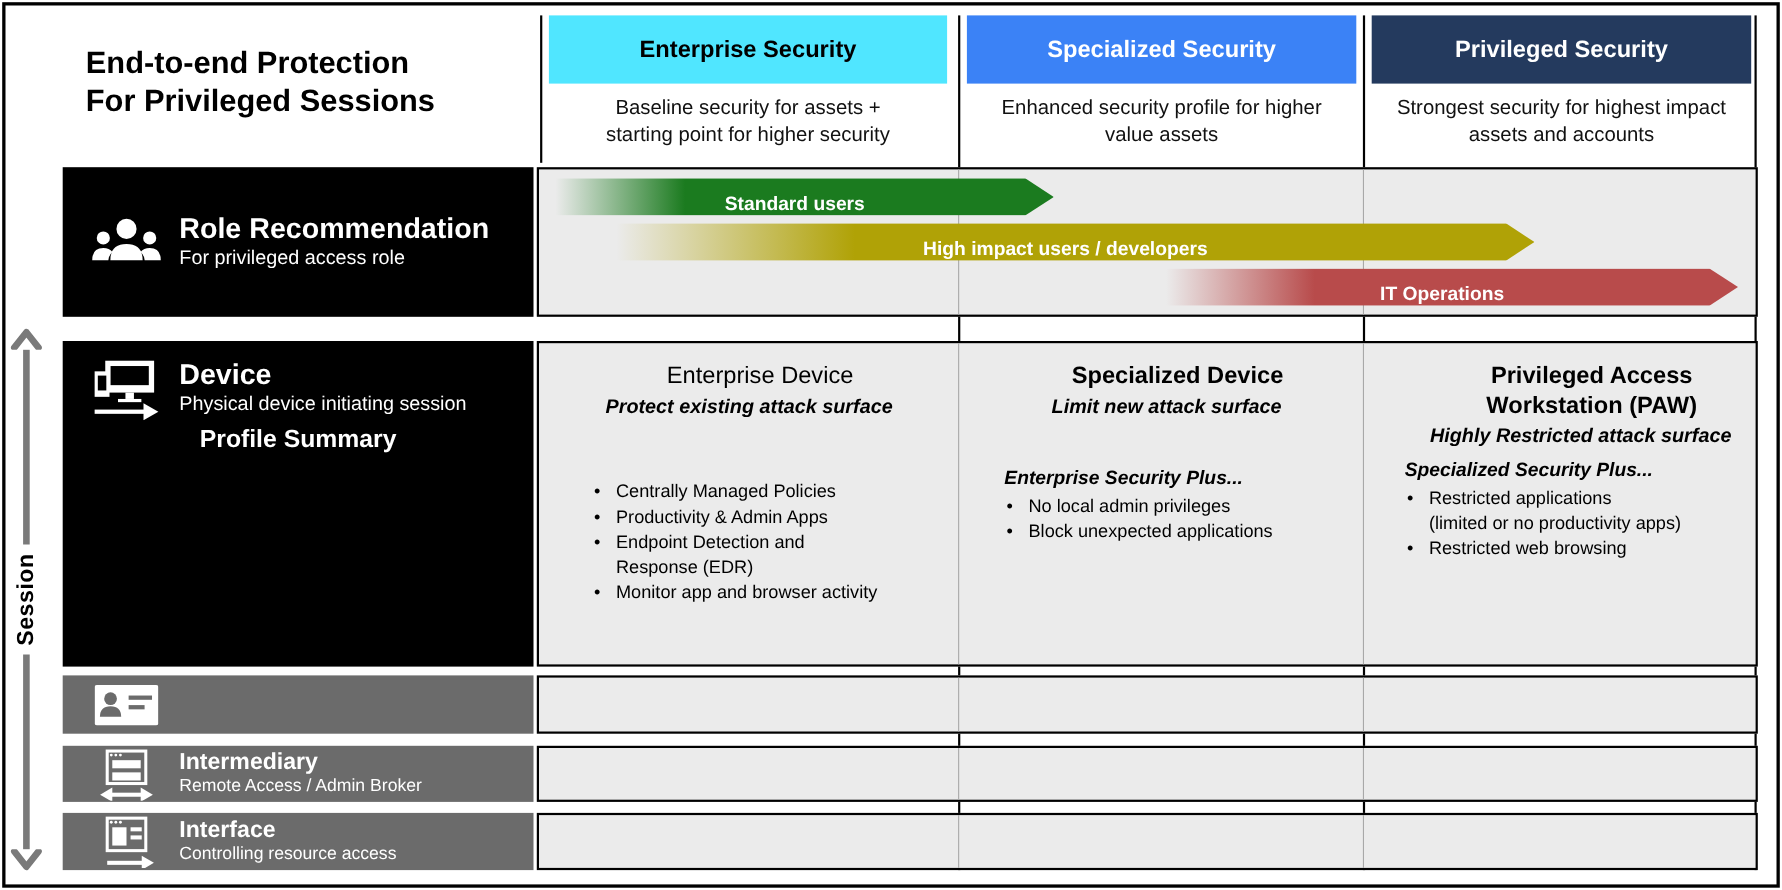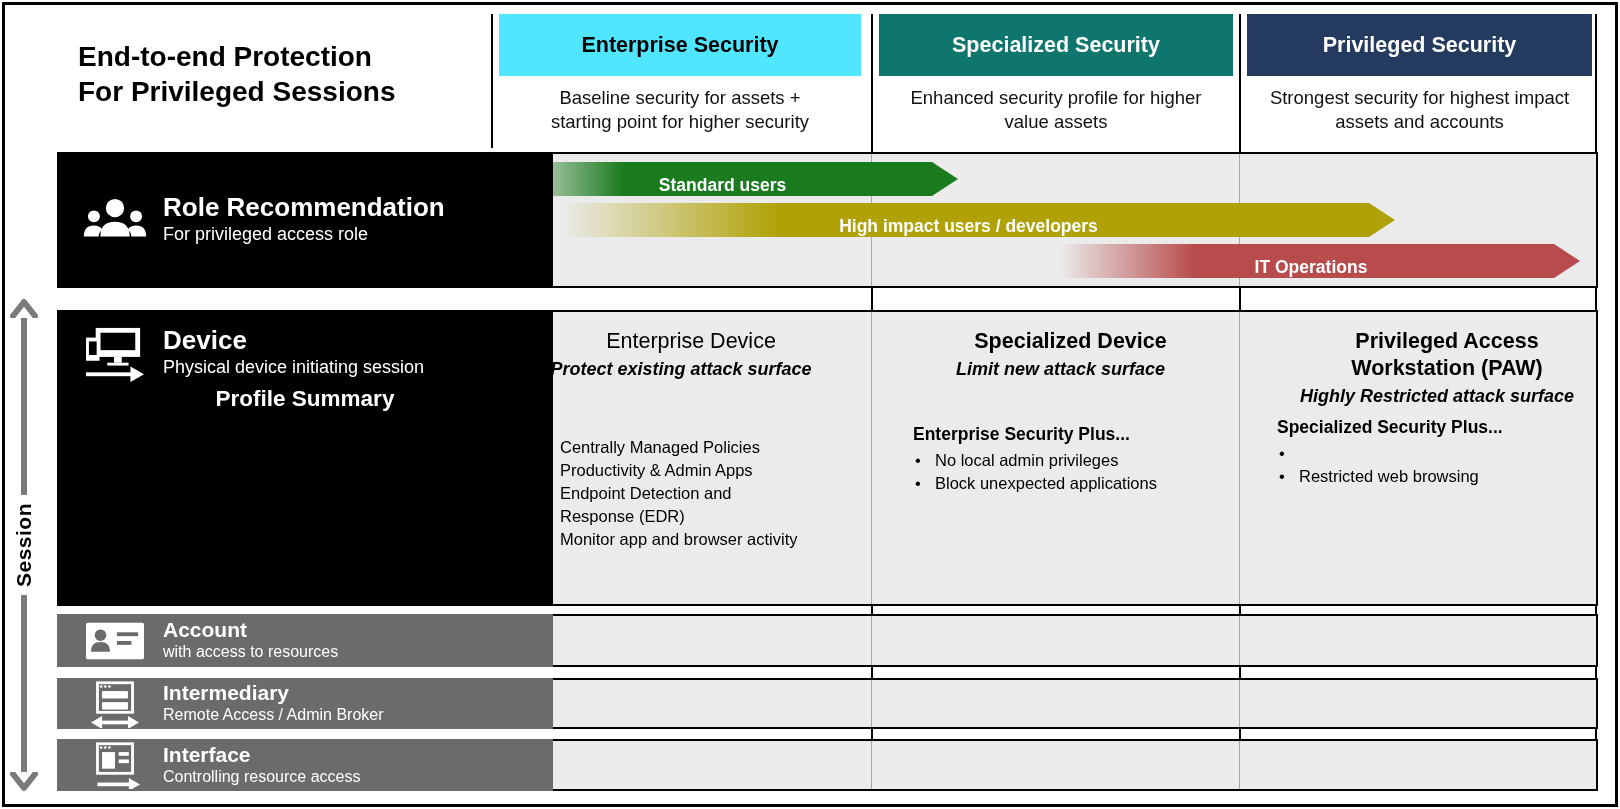--- a/index.html
+++ b/index.html
@@ -41,21 +41,21 @@
   
   .role-arrow{position:absolute;height:34px;display:flex;align-items:flex-end;justify-content:center;
     color:#fff;font-weight:bold;font-size:17.5px;white-space:nowrap;
     clip-path:polygon(0 0,calc(100% - 26px) 0,100% 50%,calc(100% - 26px) 100%,0 100%);}
   .arrows .item-0{left:15px;top:8px;width:453px;}
   .arrows .item-1{left:70px;top:49px;width:835px;}
   .arrows .item-2{left:570px;top:90px;width:520px;}
   .role-arrow span{padding-right:18px;}
 
   
-  .label-box{position:absolute;left:57px;width:496px;color:#fff;display:flex;align-items:center;
+  .label-box{position:absolute;left:57px;width:428px;color:#fff;display:flex;align-items:center;
     box-sizing:border-box;z-index:2;}
   .lb-role{top:152px;height:136px;background:#000;}
   .lb-device{top:310px;height:296px;background:#000;align-items:flex-start;padding-top:16px;}
   .lb-account{top:614px;height:53px;background:#6B6B6B;}
   .lb-intermediary{top:678px;height:51px;background:#6B6B6B;}
   .lb-interface{top:739px;height:52px;background:#6B6B6B;}
   .lb-icon{width:68px;margin-left:24px;flex:none;display:flex;justify-content:center;align-items:center;}
   .lb-text{margin-left:14px;}
   .lb-title{font-weight:bold;line-height:1.15;}
   .lb-sub{line-height:1.3;}
@@ -69,21 +69,21 @@
   
   .device-cell{position:absolute;top:0;bottom:0;box-sizing:border-box;padding-top:16px;}
   .device-cells .item-0{left:0;width:382px;}
   .device-cells .item-1{left:383px;width:375px;}
   .device-cells .item-2{left:751px;width:392px;}
   .cell-title{text-align:center;font-size:21.5px;line-height:1.26;padding-left:20px;}
   .device-cells .item-0 .cell-title{font-weight:400;}
   .device-cells .item-1 .cell-title,.device-cells .item-2 .cell-title{font-weight:700;}
   .device-cells .item-2 .cell-title{max-width:300px;margin:0 auto;}
   .cell-tagline{text-align:center;font-weight:bold;font-style:italic;font-size:18px;margin-top:4px;}
-  .cell-plus{font-weight:bold;font-size:17.5px;text-align:left;}
+  .cell-plus{font-weight:bold;font-style:italic;font-size:17.5px;text-align:left;}
   .cell-plus:empty{display:none;}
   .device-cells .item-1 .cell-plus{margin:44px 0 0 40px;}
   .device-cells .item-2 .cell-plus{margin:10px 0 0 36px;}
   .cell-bullets{text-align:left;}
   .device-cells .item-0 .cell-bullets{margin:56px 0 0 50px;}
   .device-cells .item-1 .cell-bullets{margin:4px 0 0 42px;}
   .device-cells .item-2 .cell-bullets{margin:4px 0 0 38px;}
   .bullet{display:flex;font-size:16.5px;line-height:1.4;}
   .bullet-dot{width:20px;flex:none;}
   .device-cells .item-0 .bullet-text{max-width:238px;}
@@ -114,21 +114,21 @@
   <div class="vline vl-c2"></div>
   <div class="vline vl-right"></div>
 
   <div class="col-headers">
 
   <div class="col-header item-0">
         <div class="col-header-box" style="background: rgb(80, 230, 255); color: rgb(0, 0, 0);">Enterprise Security</div>
         <div class="col-header-sub">Baseline security for assets + starting point for higher security</div>
       </div>
       <div class="col-header item-1">
-        <div class="col-header-box" style="background: #0f766e; color: rgb(255, 255, 255);">Specialized Security</div>
+        <div class="col-header-box" style="background: #3b82f6; color: rgb(255, 255, 255);">Specialized Security</div>
         <div class="col-header-sub">Enhanced security profile for higher value assets</div>
       </div>
       <div class="col-header item-2">
         <div class="col-header-box" style="background: rgb(36, 58, 94); color: rgb(255, 255, 255);">Privileged Security</div>
         <div class="col-header-sub">Strongest security for highest impact assets and accounts</div>
       </div>
     </div>
 
   <div class="band band-role">
     <div class="bdiv d1"></div>
@@ -190,20 +190,21 @@
             </div>
           </div>
         </div>
         <div class="device-cell item-2">
           <div class="cell-title">Privileged Access Workstation (PAW)</div>
           <div class="cell-tagline">Highly Restricted attack surface</div>
           <div class="cell-plus">Specialized Security Plus...</div>
           <div class="cell-bullets">
             <div class="bullet">
               <span class="bullet-dot">•</span>
+              <span class="bullet-text">Restricted applications<span class="bullet-sub">(limited or no productivity apps)</span></span>
             </div>
             <div class="bullet">
               <span class="bullet-dot">•</span>
               <span class="bullet-text">Restricted web browsing</span>
             </div>
           </div>
         </div>
       </div>
   </div>
 
@@ -259,24 +260,20 @@
 
   <div class="label-box lb-account lb-small">
     <div class="lb-icon">
       <svg width="58" height="38" viewBox="0 0 60 38">
         <rect x="0" y="0" width="60" height="38" rx="2" fill="#fff"></rect>
         <circle cx="15" cy="13" r="6" fill="#6B6B6B"></circle>
         <path d="M5 30 q0-10 10-10 q10 0 10 10 z" fill="#6B6B6B"></path>
         <rect x="32" y="10" width="22" height="4" fill="#6B6B6B"></rect>
         <rect x="32" y="19" width="15" height="4" fill="#6B6B6B"></rect>
       </svg>
-    </div>
-    <div class="lb-text">
-      <div class="lb-title">Account</div>
-      <div class="lb-sub">with access to resources</div>
     </div>
   </div>
 
   <div class="label-box lb-intermediary lb-small">
     <div class="lb-icon">
       <svg width="52" height="48" viewBox="0 0 56 52">
         <rect x="9" y="3" width="38" height="32" fill="none" stroke="#fff" stroke-width="3"></rect>
         <circle cx="13" cy="7" r="1.4" fill="#fff"></circle>
           <circle cx="17.5" cy="7" r="1.4" fill="#fff"></circle>
           <circle cx="22" cy="7" r="1.4" fill="#fff"></circle>

